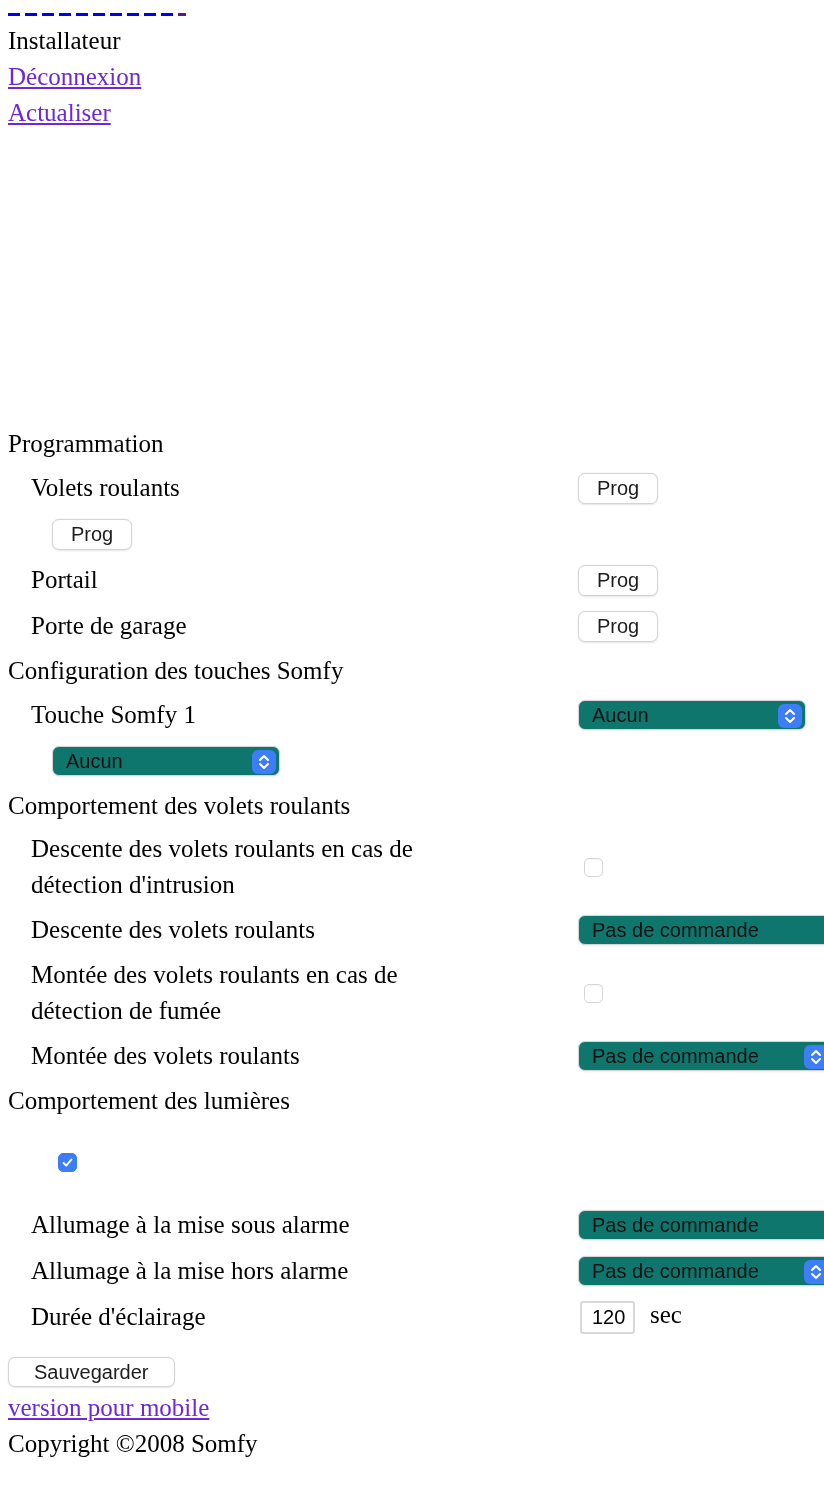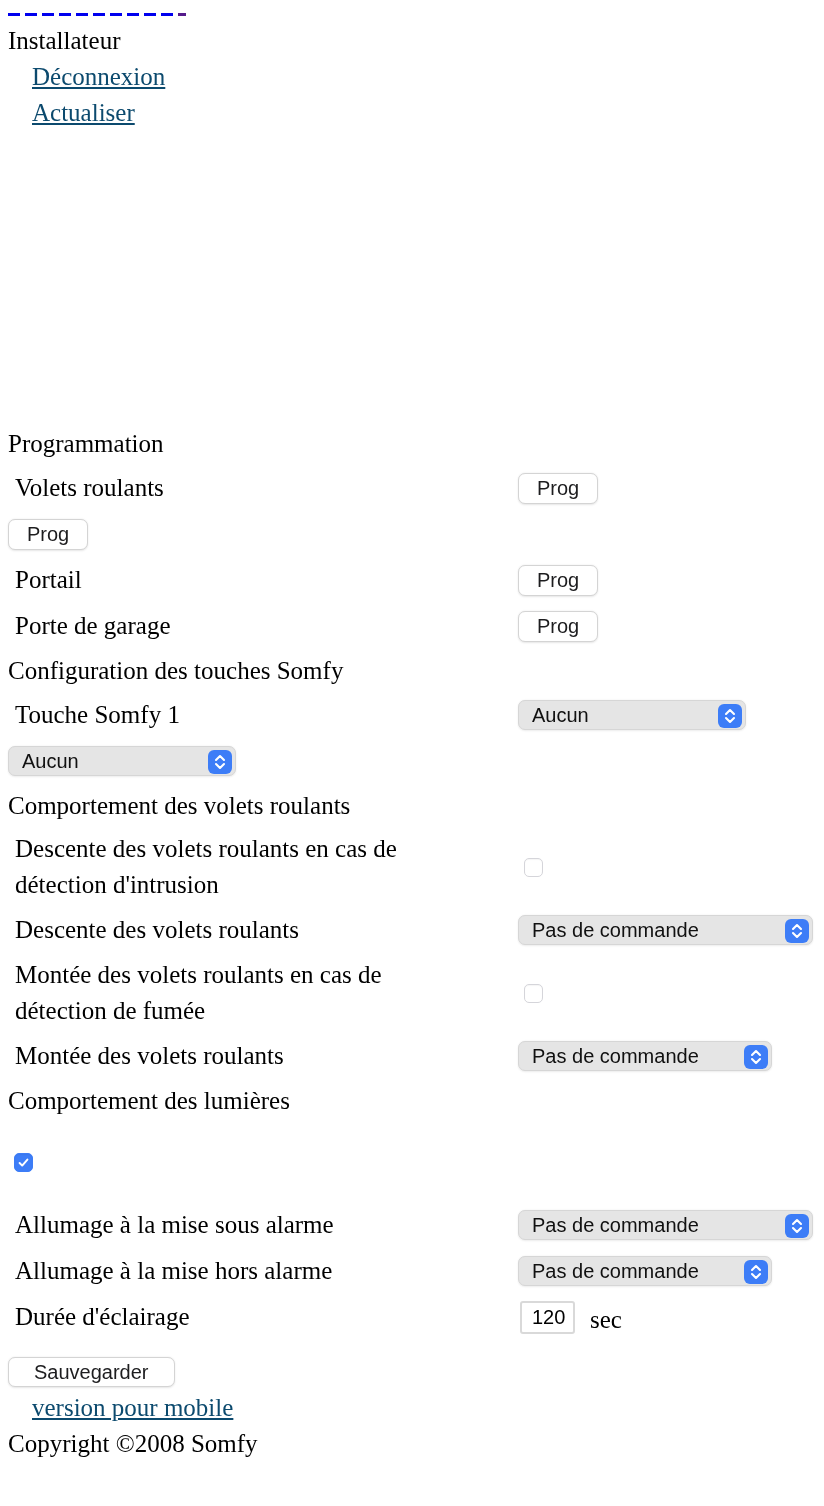--- a/index.html
+++ b/index.html
@@ -10,54 +10,54 @@
     font-size: 25px; color: #000;
     overflow: hidden;
   }
   .page { padding: 0 8px; }
 
   
   .dash-row { display: flex; gap: 5px; margin-top: 13px; height: 3px; }
   .dash { height: 3px; width: 12px; background: #0000EE; display: inline-block; }
   .dash.visited { background: #551A8B; width: 8px; }
   .nav-line { line-height: 36px; margin-top: 7px; }
-  a.link { color: #0c4a6e; text-decoration: underline; cursor: pointer; margin-left: 24px; }
+  a.link { color: #6d28d9; text-decoration: underline; cursor: pointer; }
   .nav-links a { display: block; line-height: 36px; }
 
   .spacer { height: 291px; }
 
   
   .sect-title { height: 43px; display: flex; align-items: center; }
   .row { display: flex; align-items: center; min-height: 46px; }
   .row.tall { min-height: 80px; }
   .row .label {
     flex: 0 0 510px; padding-left: 7px;
-    line-height: 36px; white-space: pre-line;
-  }
-  .ctrl { display: flex; align-items: flex-end; }
+    line-height: 36px; white-space: pre-line; margin-left: 16px;
+  }
+  .ctrl { display: flex; align-items: flex-start; margin-left: 44px; }
 
   
   .mac-btn {
     font-family: "Liberation Sans", "DejaVu Sans", sans-serif;
     font-size: 20px; color: #1d1d1f;
     background: #ffffff;
     border: 1px solid #d4d4d4;
     border-radius: 7px;
     box-shadow: 0 0.5px 2px rgba(0,0,0,.10);
     height: 31px; line-height: 29px;
     text-align: center; cursor: pointer;
     padding: 0;
   }
   .prog-btn { width: 80px; }
   .save-btn { height: 30px; line-height: 28px; padding: 0 25px; margin: 17px 0 0 0; }
 
   
   .mac-select {
     position: relative; height: 30px;
-    background: #e5e5e5;
+    background: #0f766e;
     border: 1px solid #d6d6d6;
     border-radius: 7px;
     box-shadow: 0 0.5px 2px rgba(0,0,0,.08);
     display: flex; align-items: center;
     font-family: "Liberation Sans", "DejaVu Sans", sans-serif;
     font-size: 20px; color: #111;
     padding-left: 13px; cursor: pointer;
   }
   .w228 { width: 228px; } .w295 { width: 295px; } .w254 { width: 254px; }
   .sel-chevron {

